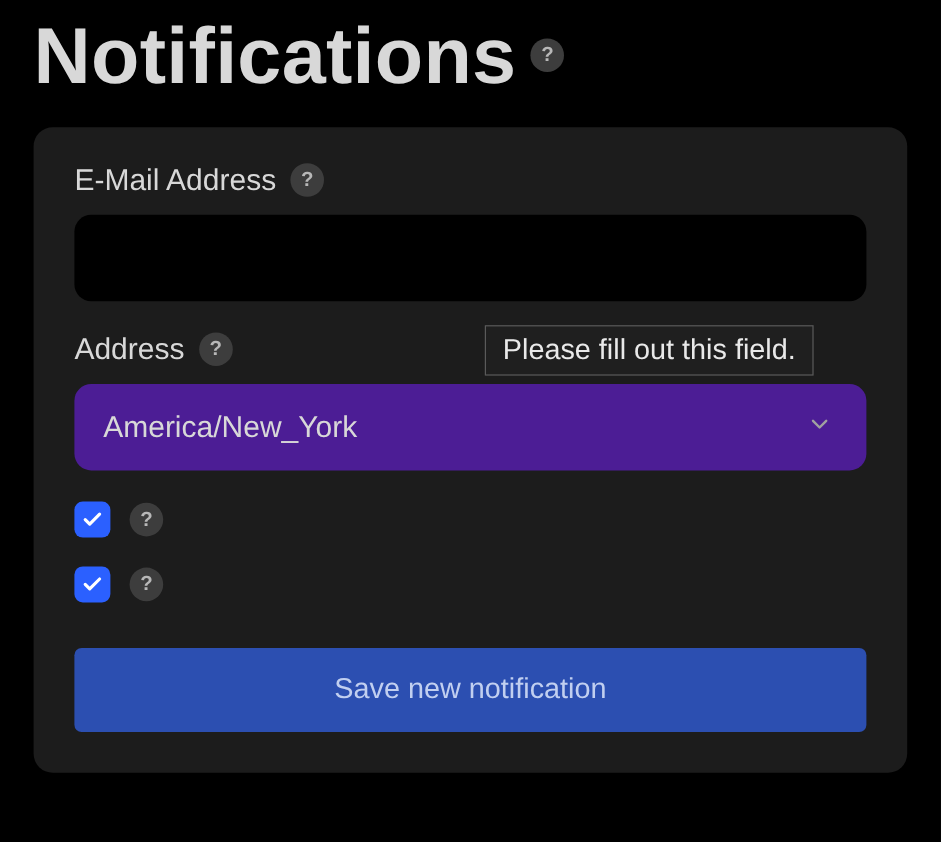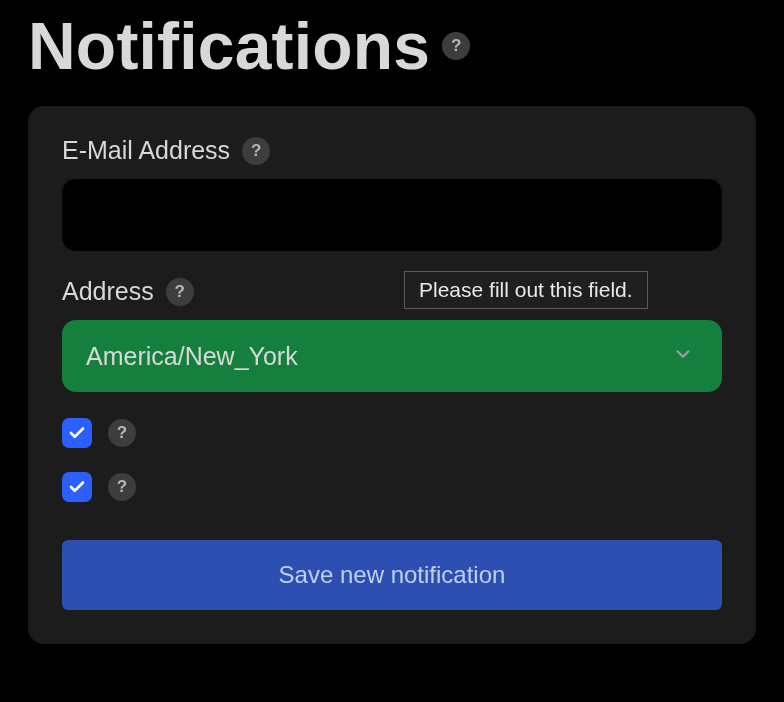--- a/index.html
+++ b/index.html
@@ -51,21 +51,21 @@
       background: #1c1c1c;
       border-radius: 16px;
       padding: 30px 34px 34px 34px;
     }
     .field-group {
       margin-bottom: 26px;
       position: relative;
     }
     .field-label-row {
       display: flex;
-      align-items: flex-end;
+      align-items: flex-start;
       gap: 12px;
       margin-bottom: 14px;
     }
     .field-label {
       font-size: 25px;
       color: #d8d8d8;
     }
     .text-input {
       width: 100%;
       height: 72px;
@@ -77,21 +77,21 @@
       padding: 0 24px;
       outline: none;
     }
     .select-wrapper {
       position: relative;
       width: 100%;
     }
     .select-input {
       width: 100%;
       height: 72px;
-      background: #15803d;
+      background: #4c1d95;
       border: none;
       border-radius: 14px;
       color: #d8d8d8;
       font-size: 25px;
       padding: 0 24px;
       outline: none;
       appearance: none;
       -webkit-appearance: none;
       cursor: pointer;
       display: flex;
@@ -105,21 +105,21 @@
       pointer-events: none;
       color: #a0a0a0;
     }
     .tooltip {
       position: absolute;
       top: -6px;
       left: 342px;
       background: #1f1f1f;
       border: 1px solid #5a5a5a;
       padding: 6px 14px;
-      font-size: 21px;
+      font-size: 24px;
       color: #e9e9e9;
       white-space: nowrap;
       z-index: 10;
     }
     .checkbox-row {
       display: flex;
       align-items: center;
       gap: 16px;
       margin-bottom: 24px;
     }

